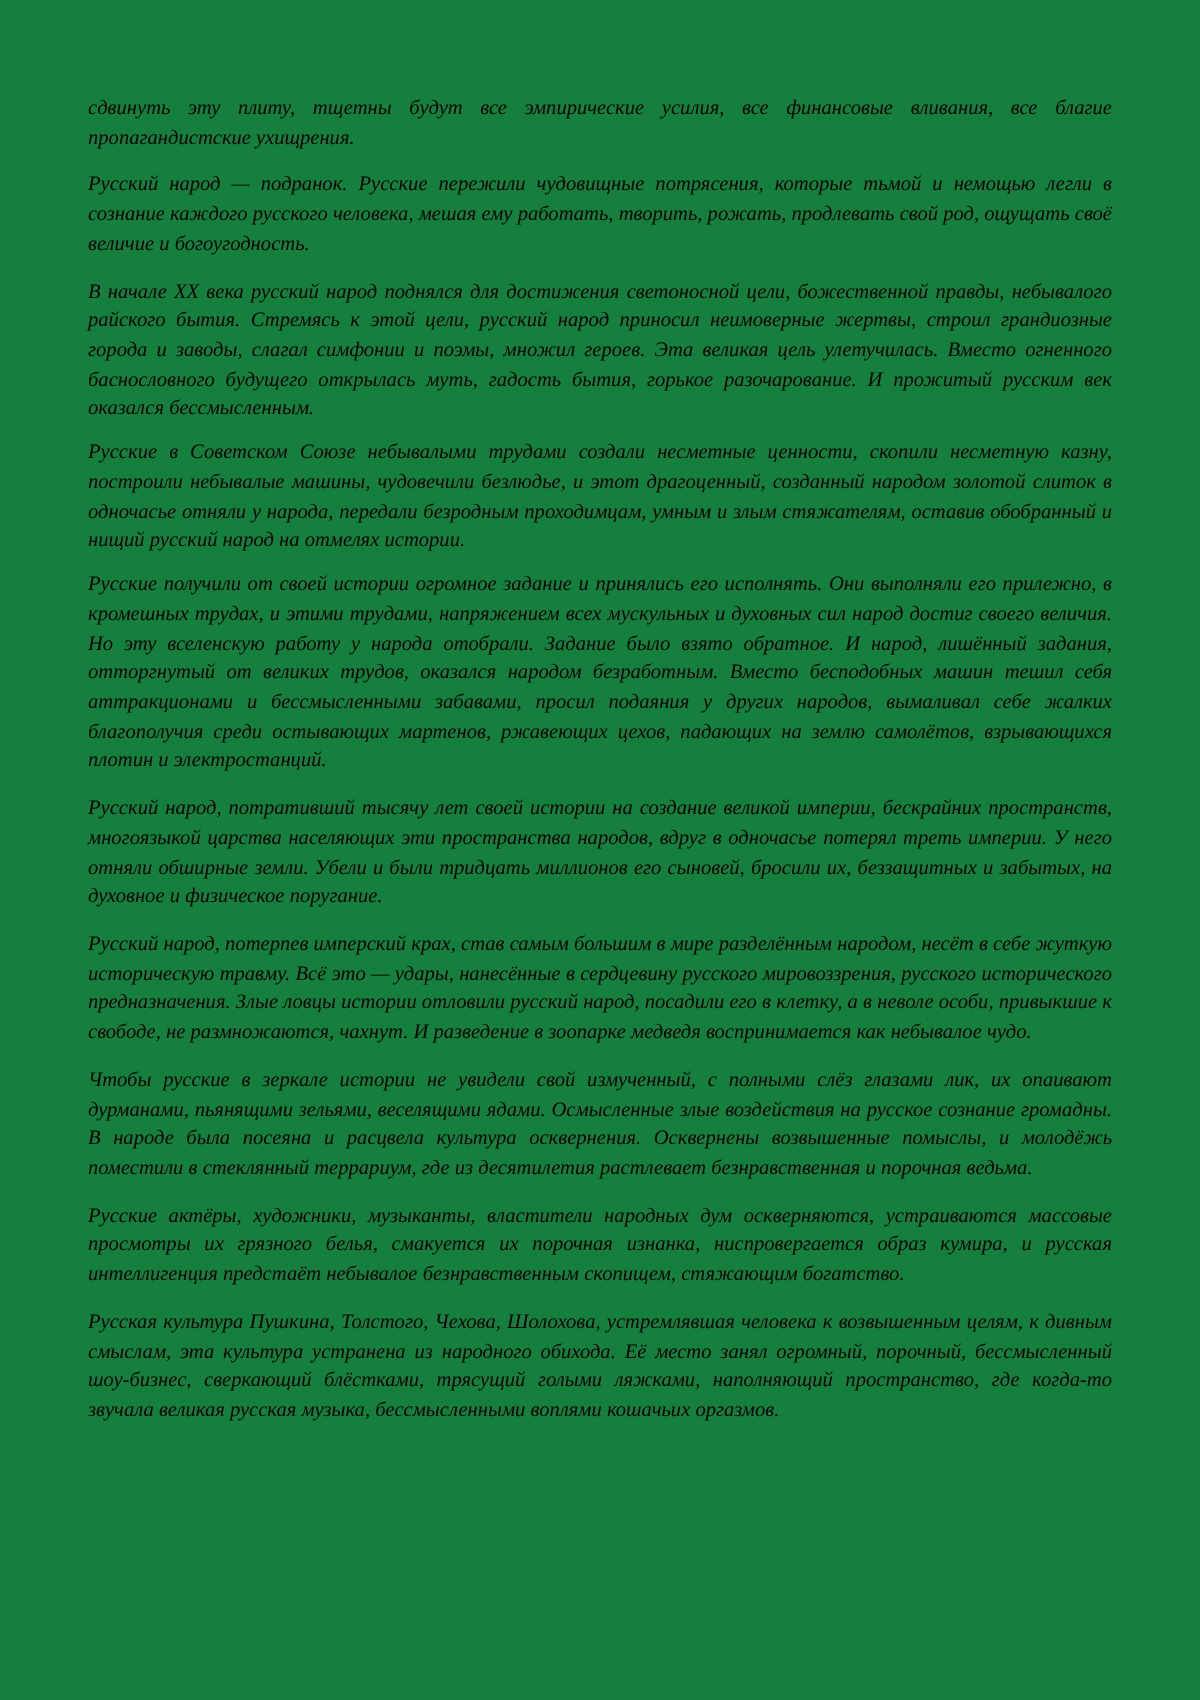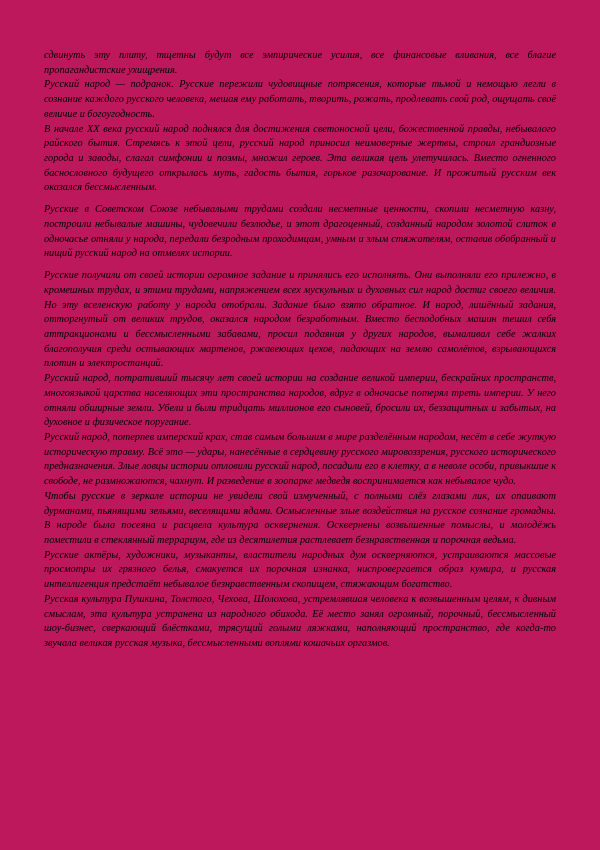--- a/index.html
+++ b/index.html
@@ -12,37 +12,37 @@
     height: 850px;
     font-family: "Liberation Serif", serif;
     color: #000000;
   }
   .page {
     position: relative;
     width: 600px;
     height: 850px;
     box-sizing: border-box;
     padding: 48px 44px 40px 44px;
-    background: #be185d;
+    background: #15803d;
   }
   .doc-body {
     font-style: italic;
     font-size: 10.3px;
     line-height: 1.43;
     text-align: justify;
   }
   .para {
     margin: 0 0 0 0;
     text-indent: 0;
     text-align: justify;
     text-justify: inter-word;
     font-style: italic;
   }
   .para + .para {
-    margin-top: 0px;
+    margin-top: 9px;
   }
   .gap {
     height: 7px;
   }
 </style>
 </head>
 <body>
 
 <div class="page">
   <div class="doc-body">

